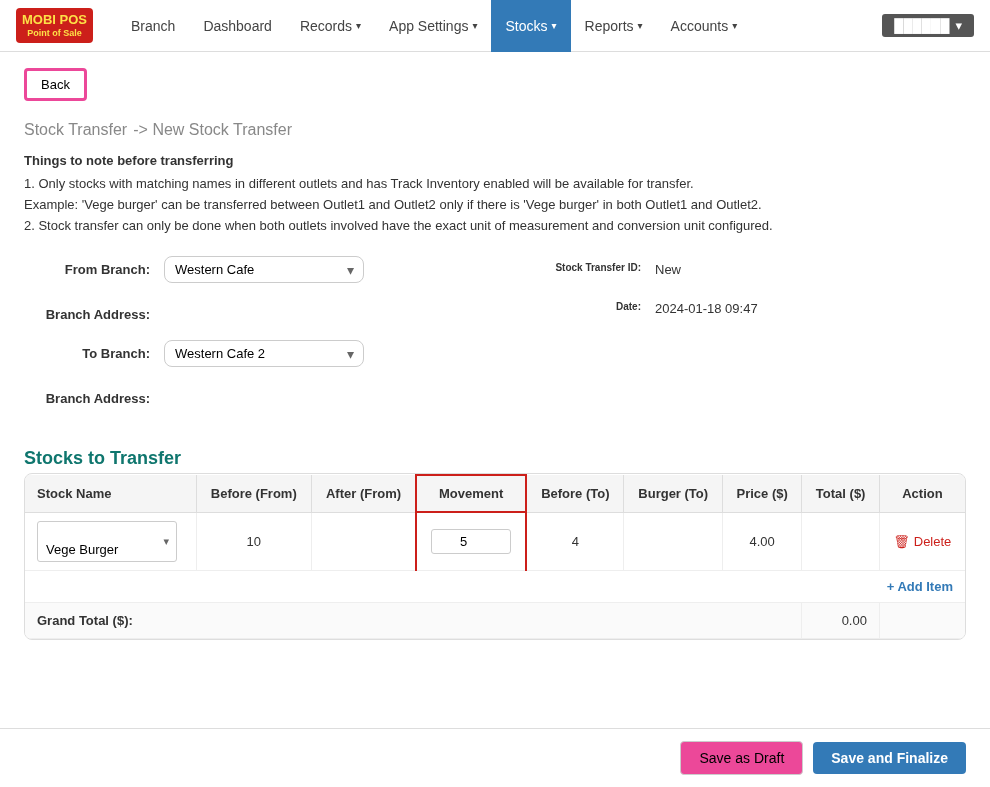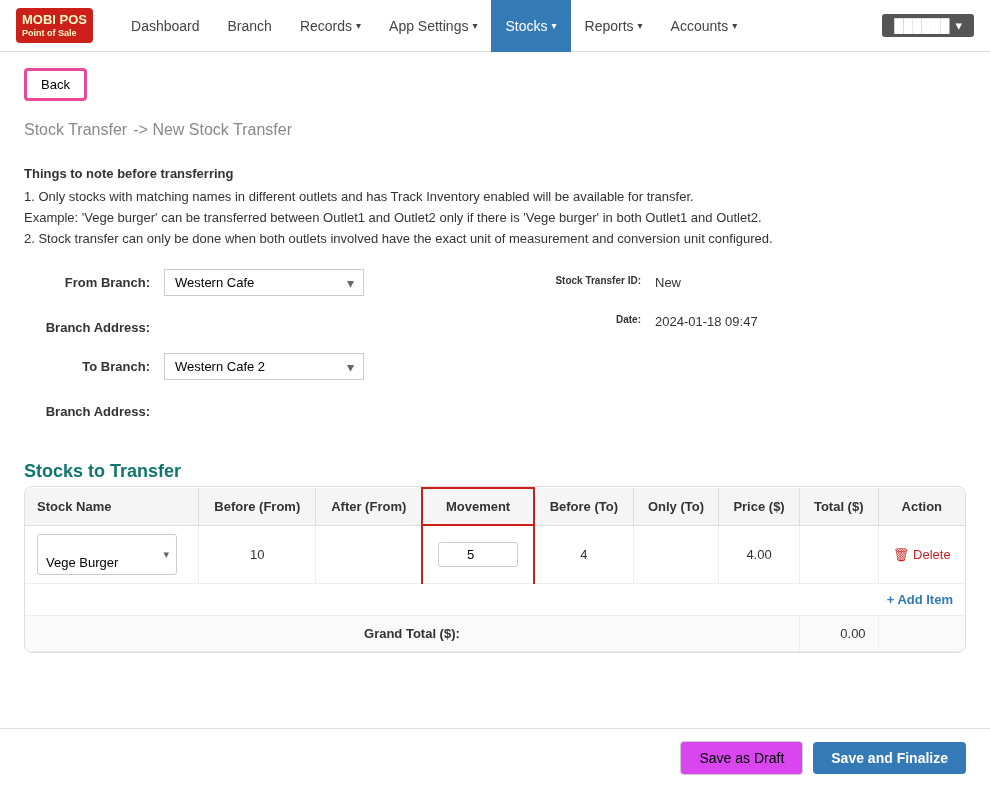--- a/index.html
+++ b/index.html
@@ -1,40 +1,40 @@
 <!DOCTYPE html>
 <html><head>
   <meta charset="utf-8">
   <style>
     * { box-sizing: border-box; margin: 0; padding: 0; }
     body { font-family: -apple-system, BlinkMacSystemFont, 'Segoe UI', Arial, sans-serif; font-size: 14px; color: #333; background: #fff; width: 990px; min-height: 787px; overflow-x: hidden; }
 
     
     .navbar { display: flex; align-items: center; background: #fff; border-bottom: 1px solid #ddd; padding: 0 16px; height: 52px; }
     .logo { display: flex; align-items: center; gap: 8px; margin-right: 24px; }
-    .logo-box { background: #cc1f1a; color: #fef9c3; font-weight: 900; font-size: 13px; padding: 4px 6px; border-radius: 4px; line-height: 1.2; }
+    .logo-box { background: #cc1f1a; color: #fde047; font-weight: 900; font-size: 13px; padding: 4px 6px; border-radius: 4px; line-height: 1.2; text-align: center; }
     .logo-box .pos { font-size: 9px; display: block; }
     .nav-links { display: flex; align-items: center; gap: 0; flex: 1; }
     .nav-item { padding: 0 14px; height: 52px; display: flex; align-items: center; font-size: 14px; color: #444; cursor: pointer; text-decoration: none; white-space: nowrap; }
     .nav-item.active { background: #337ab7; color: #fff; }
     .nav-item .caret { font-size: 10px; margin-left: 4px; }
     .nav-user { margin-left: auto; display: flex; align-items: center; background: #555; color: #fff; padding: 4px 12px; border-radius: 3px; font-size: 13px; cursor: pointer; gap: 6px; }
 
     
     .content { padding: 16px 24px; }
     .back-btn { border: 3px solid #ec4899; background: #fff; padding: 6px 14px; border-radius: 4px; cursor: pointer; font-size: 13px; margin-bottom: 14px; }
-    .page-title { font-size: 22px; font-weight: 400; margin-bottom: 25px; color: #222; }
+    .page-title { font-size: 22px; font-weight: 400; margin-bottom: 12px; color: #222; }
     .page-title span { color: #888; font-size: 16px; }
 
     .notice-box { margin-bottom: 20px; }
     .notice-title { font-weight: 700; margin-bottom: 6px; font-size: 13px; }
     .notice-text { font-size: 13px; color: #333; line-height: 1.6; }
     .form-row { display: flex; align-items: flex-start; margin-bottom: 18px; }
     .form-label { font-weight: 700; font-size: 13px; min-width: 140px; padding-top: 6px; text-align: right; padding-right: 14px; }
-    .form-control { border: 1px solid #ccc; border-radius: 0; padding: 5px 10px; font-size: 13px; min-width: 200px; background: #fff; cursor: pointer; appearance: none; -webkit-appearance: none; }
+    .form-control { border: 1px solid #ccc; border-radius: 8px; padding: 5px 10px; font-size: 13px; min-width: 200px; background: #fff; cursor: pointer; appearance: none; -webkit-appearance: none; }
     .select-wrap { position: relative; display: inline-block; }
     .select-wrap::after { content: '▾'; position: absolute; right: 10px; top: 50%; transform: translateY(-50%); pointer-events: none; color: #666; }
     .select-wrap select { padding-right: 28px; min-width: 200px; }
     .form-value { font-size: 13px; padding-top: 6px; }
     .form-label-right { font-weight: 700; font-size: 10px; min-width: 160px; padding-top: 6px; text-align: right; padding-right: 14px; }
 
     .section-title { font-size: 18px; font-weight: 700; margin-bottom: 4px; color: #0f766e; }
 
     
     .table-wrap { border: 1px solid #ddd; border-radius: 8px; overflow: hidden; margin-bottom: 5px; }
@@ -54,40 +54,40 @@
     .stock-select-wrap select { border: 1px solid #ccc; border-radius: 3px; padding: 20px 24px 4px 8px; font-size: 13px; min-width: 140px; background: #fff; appearance: none; -webkit-appearance: none; }
     .stock-select-wrap::after { content: '▾'; position: absolute; right: 8px; top: 50%; transform: translateY(-50%); pointer-events: none; color: #666; font-size: 11px; }
 
     .delete-btn { color: #cc1f1a; background: none; border: none; cursor: pointer; font-size: 13px; white-space: nowrap; }
 
     .add-item-row td { text-align: right; padding: 8px 12px; }
     .add-item-btn { color: #337ab7; background: none; border: none; cursor: pointer; font-size: 13px; font-weight: 600; }
 
     
     .footer-bar { position: fixed; bottom: 0; left: 0; right: 0; background: #fff; border-top: 1px solid #ddd; display: flex; justify-content: flex-end; align-items: center; padding: 12px 24px; gap: 10px; }
-    .btn-draft { border: 1px solid #ccc; background: #d946ef; padding: 8px 18px; border-radius: 4px; cursor: pointer; font-size: 14px; }
+    .btn-draft { border: 1px solid #ccc; background: #ec4899; padding: 8px 18px; border-radius: 4px; cursor: pointer; font-size: 14px; }
     .btn-finalize { border: none; background: #337ab7; color: #fff; padding: 8px 18px; border-radius: 4px; cursor: pointer; font-size: 14px; font-weight: 600; }
 
     .form-area { display: flex; gap: 0; margin-bottom: 24px; }
     .form-left-col { flex: 1; }
     .form-right-col { flex: 1; padding-top: 0; }
   </style>
 </head>
 <body>
 
 <nav class="navbar">
   <div class="logo">
     <div class="logo-box">
       <span>MOBI POS</span>
       <span class="pos">Point of Sale</span>
     </div>
   </div>
   <div class="nav-links">
+    <a class="nav-item">Branch</a>
     <a class="nav-item">Dashboard</a>
-    <a class="nav-item">Branch</a>
     <a class="nav-item">Records <span class="caret">▾</span></a>
     <a class="nav-item">App Settings <span class="caret">▾</span></a>
     <a class="nav-item active">Stocks <span class="caret">▾</span></a>
     <a class="nav-item">Reports <span class="caret">▾</span></a>
     <a class="nav-item">Accounts <span class="caret">▾</span></a>
   </div>
   <div class="nav-user">
     <span>██████</span>
     <span>▾</span>
   </div>
@@ -154,21 +154,21 @@
   <div class="section-title">Stocks to Transfer</div>
   <div class="table-wrap">
     <table>
       <thead>
         <tr>
           <th class="col-name">Stock Name</th>
           <th>Before (From)</th>
           <th>After (From)</th>
           <th style="border: 2px solid #cc1f1a;">Movement</th>
           <th>Before (To)</th>
-          <th>Only (To)</th>
+          <th>Burger (To)</th>
           <th>Price ($)</th>
           <th>Total ($)</th>
           <th>Action</th>
         </tr>
       </thead>
       <tbody>
         <tr>
           <td class="col-name">
             <div class="stock-select-wrap">
               <select>
@@ -190,21 +190,21 @@
               <span>🗑</span> Delete
             </button>
           </td>
         </tr>
         <tr class="add-item-row">
           <td colspan="9" style="text-align:right; padding: 8px 12px;">
             <button class="add-item-btn">+ Add Item</button>
           </td>
         </tr>
         <tr>
-          <td colspan="7" style="text-align:center; font-weight:700; padding:10px 12px; background:#fafafa;">Grand Total ($):</td>
+          <td colspan="7" style="text-align:left; font-weight:700; padding:10px 12px; background:#fafafa;">Grand Total ($):</td>
           <td style="text-align:right; padding:10px 12px; background:#fafafa;">0.00</td>
           <td style="background:#fafafa;"></td>
         </tr>
       </tbody>
     </table>
   </div>
 
   
   <div style="height:80px;"></div>
 </div>

